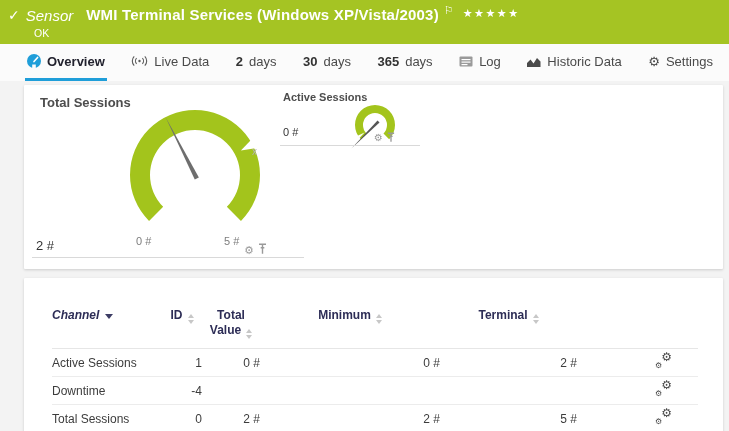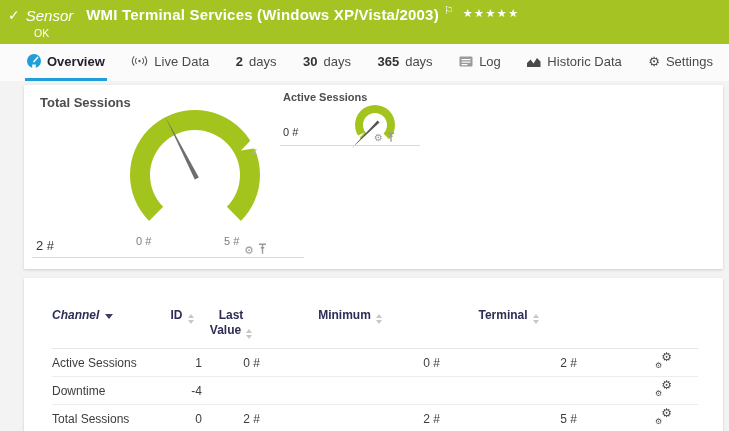--- a/index.html
+++ b/index.html
@@ -204,21 +204,21 @@
           <th class="h-channel">
             <span>Channel</span><span class="sort-active"></span>
           </th>
           <th class="sortable">
             <span>ID</span><span class="sort">
                 <i class="up"></i>
                 <i class="dn"></i>
               </span>
           </th>
           <th class="sortable">
-            <span>Last Value</span><span class="sort">
+            <span>Total Value</span><span class="sort">
                 <i class="up"></i>
                 <i class="dn"></i>
               </span>
           </th>
           <th class="sortable">
             <span>Minimum</span><span class="sort">
                 <i class="up"></i>
                 <i class="dn"></i>
               </span>
           </th>

